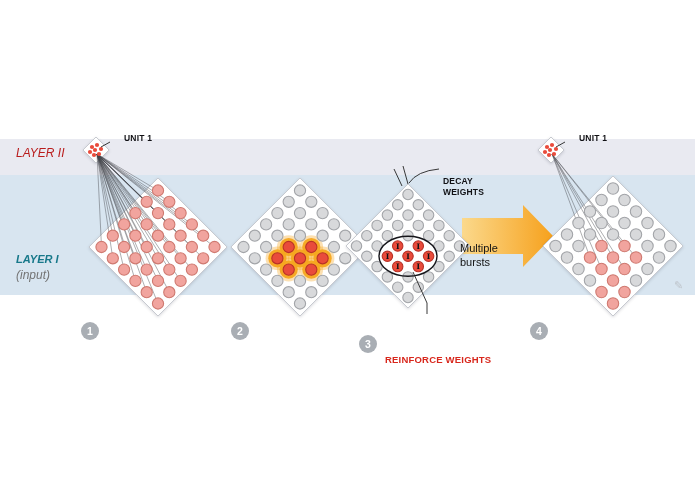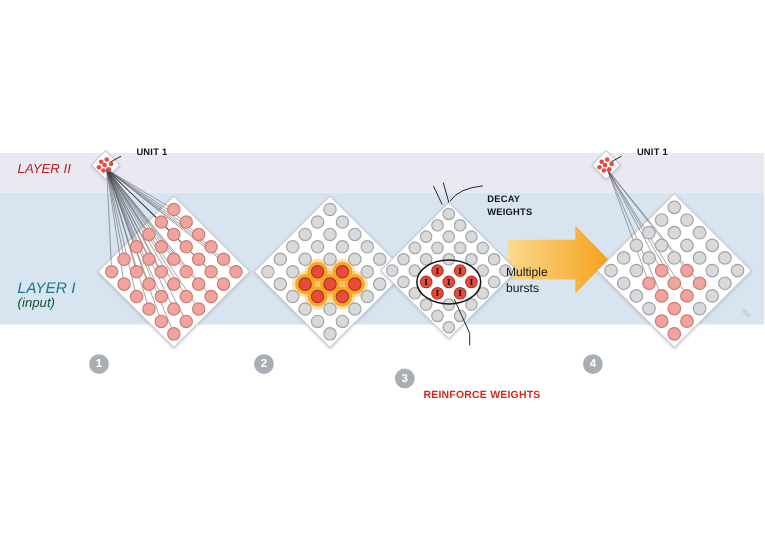--- a/index.html
+++ b/index.html
@@ -10,21 +10,21 @@
   .band2{top:139px;height:36px;background:#e9eaf1;}
   .band1{top:175px;height:120px;background:#d8e5f0;}
   #diagram{position:absolute;left:0;top:0;}
   .tile{fill:#ffffff;stroke:#c7cad0;stroke-width:1;filter:drop-shadow(0 1px 1.5px rgba(40,40,60,.18));}
   .fan{stroke:#43454b;stroke-width:.55;opacity:.8;}
   .ptr{fill:none;stroke:#222;stroke-width:.9;}
   .cluster-outline{fill:none;stroke:#15151a;stroke-width:1.4;}
   .wglyph{font-family:"DejaVu Serif",serif;font-weight:bold;font-size:7.5px;text-anchor:middle;fill:#101014;}
   .lbl{position:absolute;font-style:italic;}
   .layer2{left:16px;top:146px;font-size:12px;font-weight:500;color:#b91c1c;}
-  .layer1{left:16px;top:253px;font-size:14px;font-weight:400;}
+  .layer1{left:16px;top:253px;font-size:11px;font-weight:700;}
   .layer1sub{left:16px;top:268px;font-size:12px;font-weight:500;}
   .unitlbl{position:absolute;font-size:8.5px;font-weight:bold;letter-spacing:.2px;color:#101014;margin-left:15px;}
   .u1{left:109px;top:133px;}
   .u4{left:564px;top:133px;}
   .decay{position:absolute;left:443px;top:176px;font-size:8.5px;font-weight:bold;
          line-height:11px;letter-spacing:.2px;white-space:pre-line;color:#101014;}
   .arrowtext{position:absolute;left:460px;top:218px;width:64px;text-align:left;
              font-size:11px;font-weight:500;line-height:13.5px;white-space:pre-line;color:#141414;margin-top:24px;}
   .caption{position:absolute;display:flex;}
   .c1{left:81px;top:322px;}
@@ -285,21 +285,21 @@
       <polyline points="110,142 101,147" class="ptr"></polyline>
       <polyline points="565,142 556,147" class="ptr"></polyline>
       <path d="M439,169 Q417,171 409,183" class="ptr"></path>
       <polyline points="402,186 394,169" class="ptr"></polyline>
       <polyline points="408,184 403,166" class="ptr"></polyline>
       <polyline points="413,272 427,303 427,314" class="ptr"></polyline>
     </svg>
 
   <div class="lbl layer2">LAYER II</div>
   <div class="lbl layer1" style="color: rgb(23, 120, 138);">LAYER I</div>
-  <div class="lbl layer1sub" style="color: #14532d;">(input)</div>
+  <div class="lbl layer1sub" style="color: #737373;">(input)</div>
 
   <div class="unitlbl u1">UNIT 1</div>
   <div class="unitlbl u4">UNIT 1</div>
 
   <div class="decay">DECAY
 WEIGHTS</div>
   <div class="arrowtext">Multiple
 bursts</div>
 
   <div class="caption c1">

